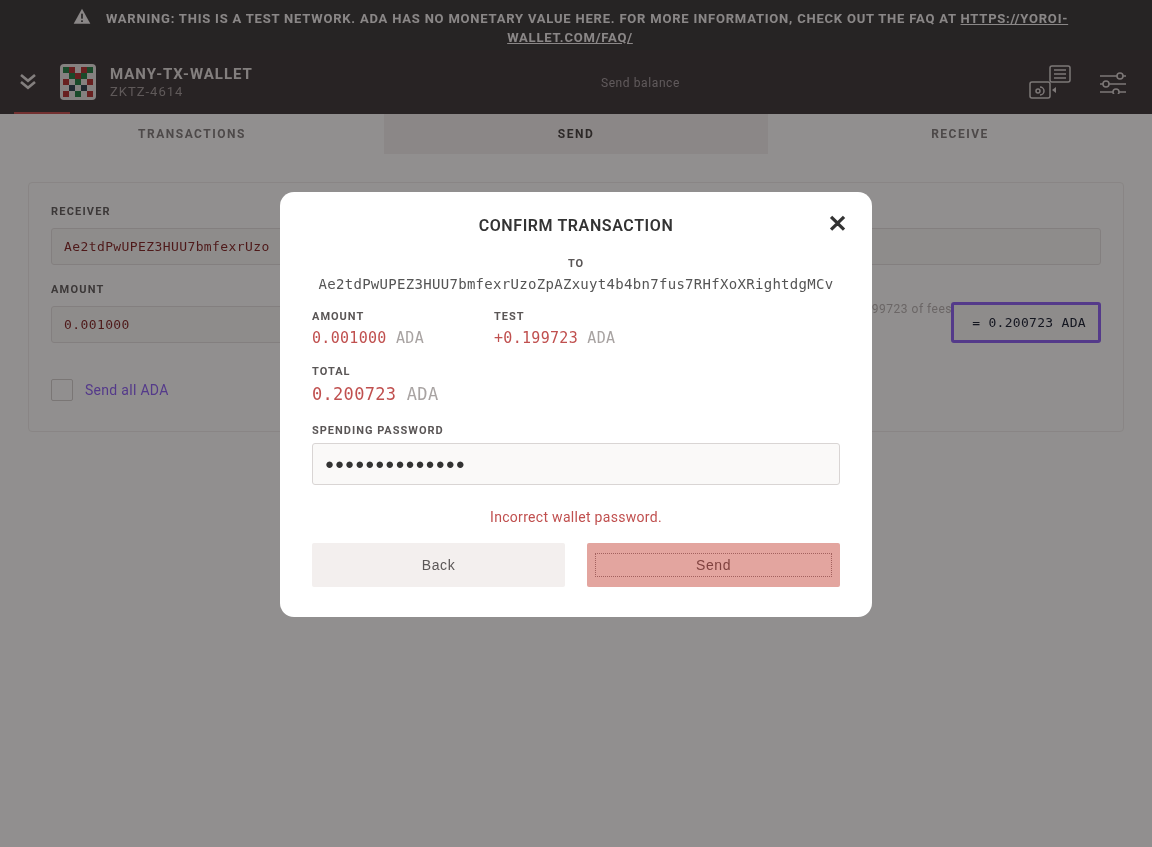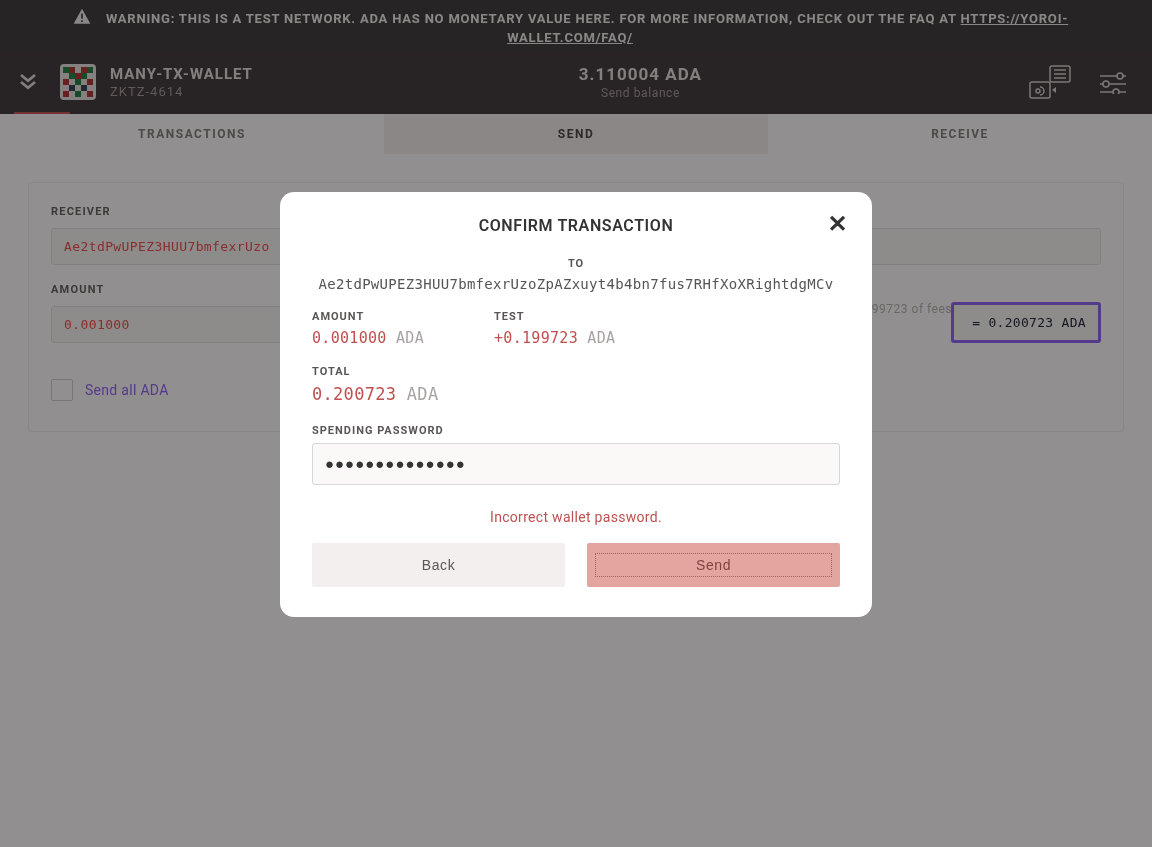--- a/index.html
+++ b/index.html
@@ -124,21 +124,21 @@
     margin-bottom:10px;
   }
   .text-input {
     width:100%;
     border:1px solid #E5E1E0;
     background:#FAF9F8;
     border-radius:3px;
     padding:10px 12px;
     font-family: "SFMono-Regular", Consolas, Menlo, monospace;
     font-size:13px;
-    color:#ef4444;
+    color:#7f1d1d;
     letter-spacing:0.4px;
   }
   .row2 { display:flex; align-items:flex-end; gap:0; margin-top:18px; }
   .amount-col { flex:1; }
   .fee-text {
     color:#B6B1B0; font-size:12px; letter-spacing:0.5px;
     margin-bottom:6px; text-align:right;
   }
   .eq-cell {
     min-width:150px;
@@ -299,21 +299,20 @@
       <rect x="3" y="27" width="6" height="6" fill="#B02B2B"></rect>
       <rect x="27" y="27" width="6" height="6" fill="#B02B2B"></rect>
       <rect x="15" y="27" width="6" height="6" fill="#1C7C3F"></rect>
     </svg>
   </div>
   <div class="wallet-info">
     <div class="wallet-name">MANY-TX-WALLET</div>
     <div class="wallet-plate">ZKTZ-4614</div>
   </div>
   <div class="header-center">
-    <div class="balance">3.110004 ADA</div>
     <div class="balance-label">Send balance</div>
   </div>
   <div class="header-right">
     <svg width="44" height="36" viewBox="0 0 44 36">
       <rect x="22" y="2" width="20" height="16" rx="2"></rect>
       <line x1="26" y1="6" x2="38" y2="6"></line>
         <line x1="26" y1="10" x2="38" y2="10"></line>
         <line x1="26" y1="14" x2="38" y2="14"></line>
       <rect x="2" y="18" width="20" height="16" rx="2"></rect>
       <path d="M12 23 a4 4 0 0 1 0 8"></path>

